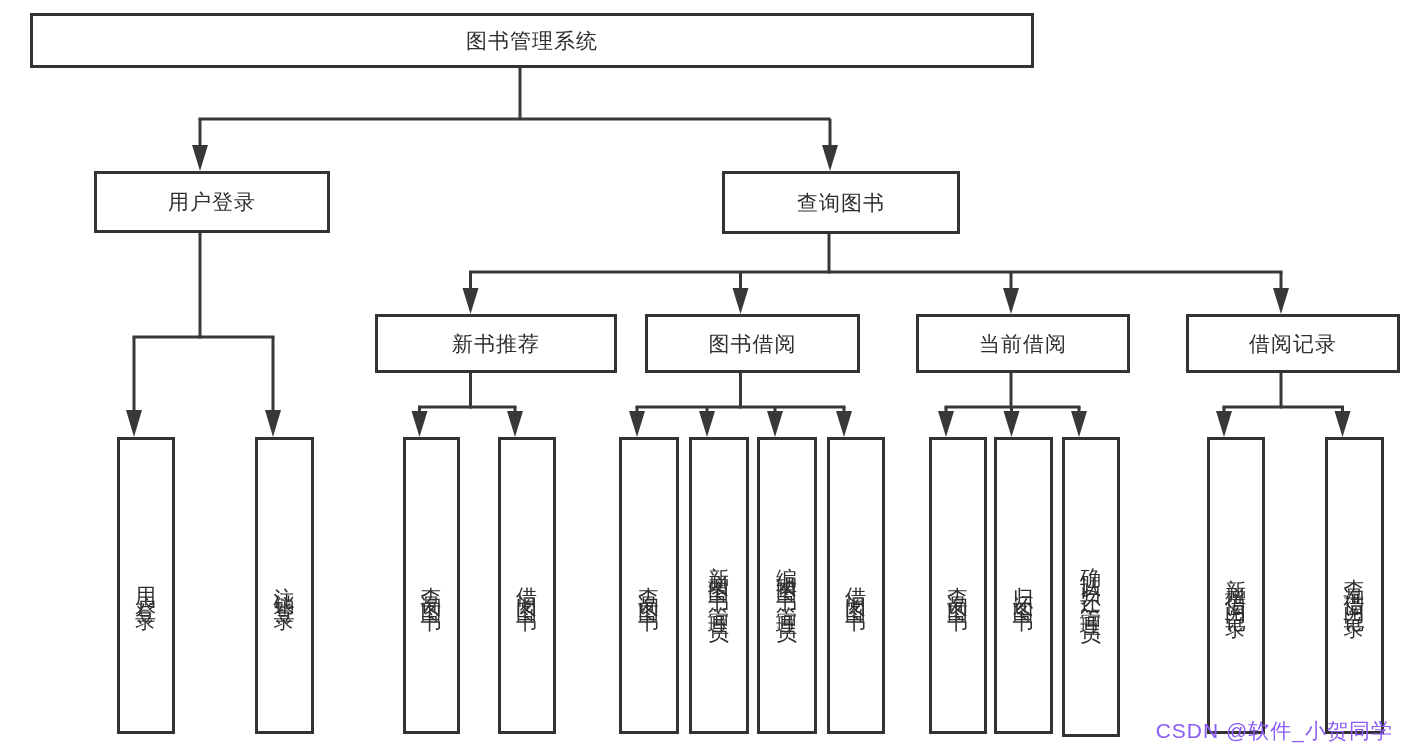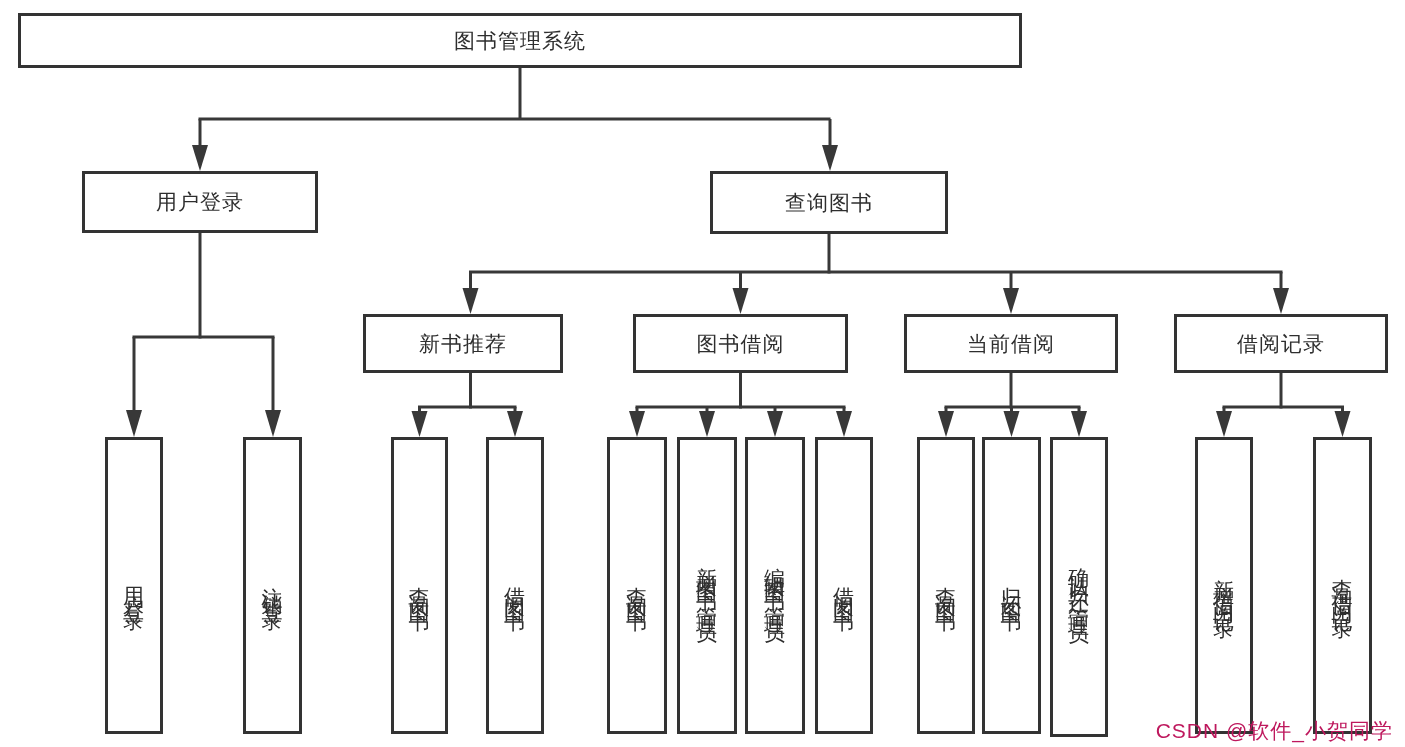--- a/index.html
+++ b/index.html
@@ -19,38 +19,39 @@
   .node {
     position: absolute;
     box-sizing: border-box;
     border: 3px solid #333333;
     background: #ffffff;
     display: flex;
     align-items: center;
     justify-content: center;
     color: #2e2e2e;
     font-size: 21px;
+    margin-left: 12px;
   }
   .node .hlabel {
     white-space: nowrap;
     letter-spacing: 1px;
   }
   .node .vlabel {
     writing-mode: vertical-rl;
     text-orientation: mixed;
     letter-spacing: 8px;
     line-height: 1;
     white-space: nowrap;
   }
   .watermark {
     position: absolute;
     right: 12px;
     top: 717px;
     font-size: 21px;
-    color: #be185d;
+    color: #8b5cf6;
     letter-spacing: 1px;
     white-space: nowrap;
   }
 </style>
 </head>
 <body>
 
 <div class="canvas">
 
   <svg class="connectors" viewBox="0 0 1405 747" xmlns="http://www.w3.org/2000/svg">
@@ -127,21 +128,21 @@
     <span class="hlabel">图书管理系统</span>
   </div>
 
   <div class="node" style="left:82px; top:171px; width:236px; height:62px">
     <span class="hlabel">用户登录</span>
   </div>
   <div class="node" style="left:710px; top:171px; width:238px; height:63px">
     <span class="hlabel">查询图书</span>
   </div>
 
-  <div class="node" style="left:363px; top:314px; width:200px; height:59px">
+  <div class="node" style="left:363px; top:314px; width:242px; height:59px">
     <span class="hlabel">新书推荐</span>
   </div>
   <div class="node" style="left:904px; top:314px; width:214px; height:59px">
     <span class="hlabel">当前借阅</span>
   </div>
   <div class="node" style="left:633px; top:314px; width:215px; height:59px">
     <span class="hlabel">图书借阅</span>
   </div>
   <div class="node" style="left:1174px; top:314px; width:214px; height:59px">
     <span class="hlabel">借阅记录</span>

